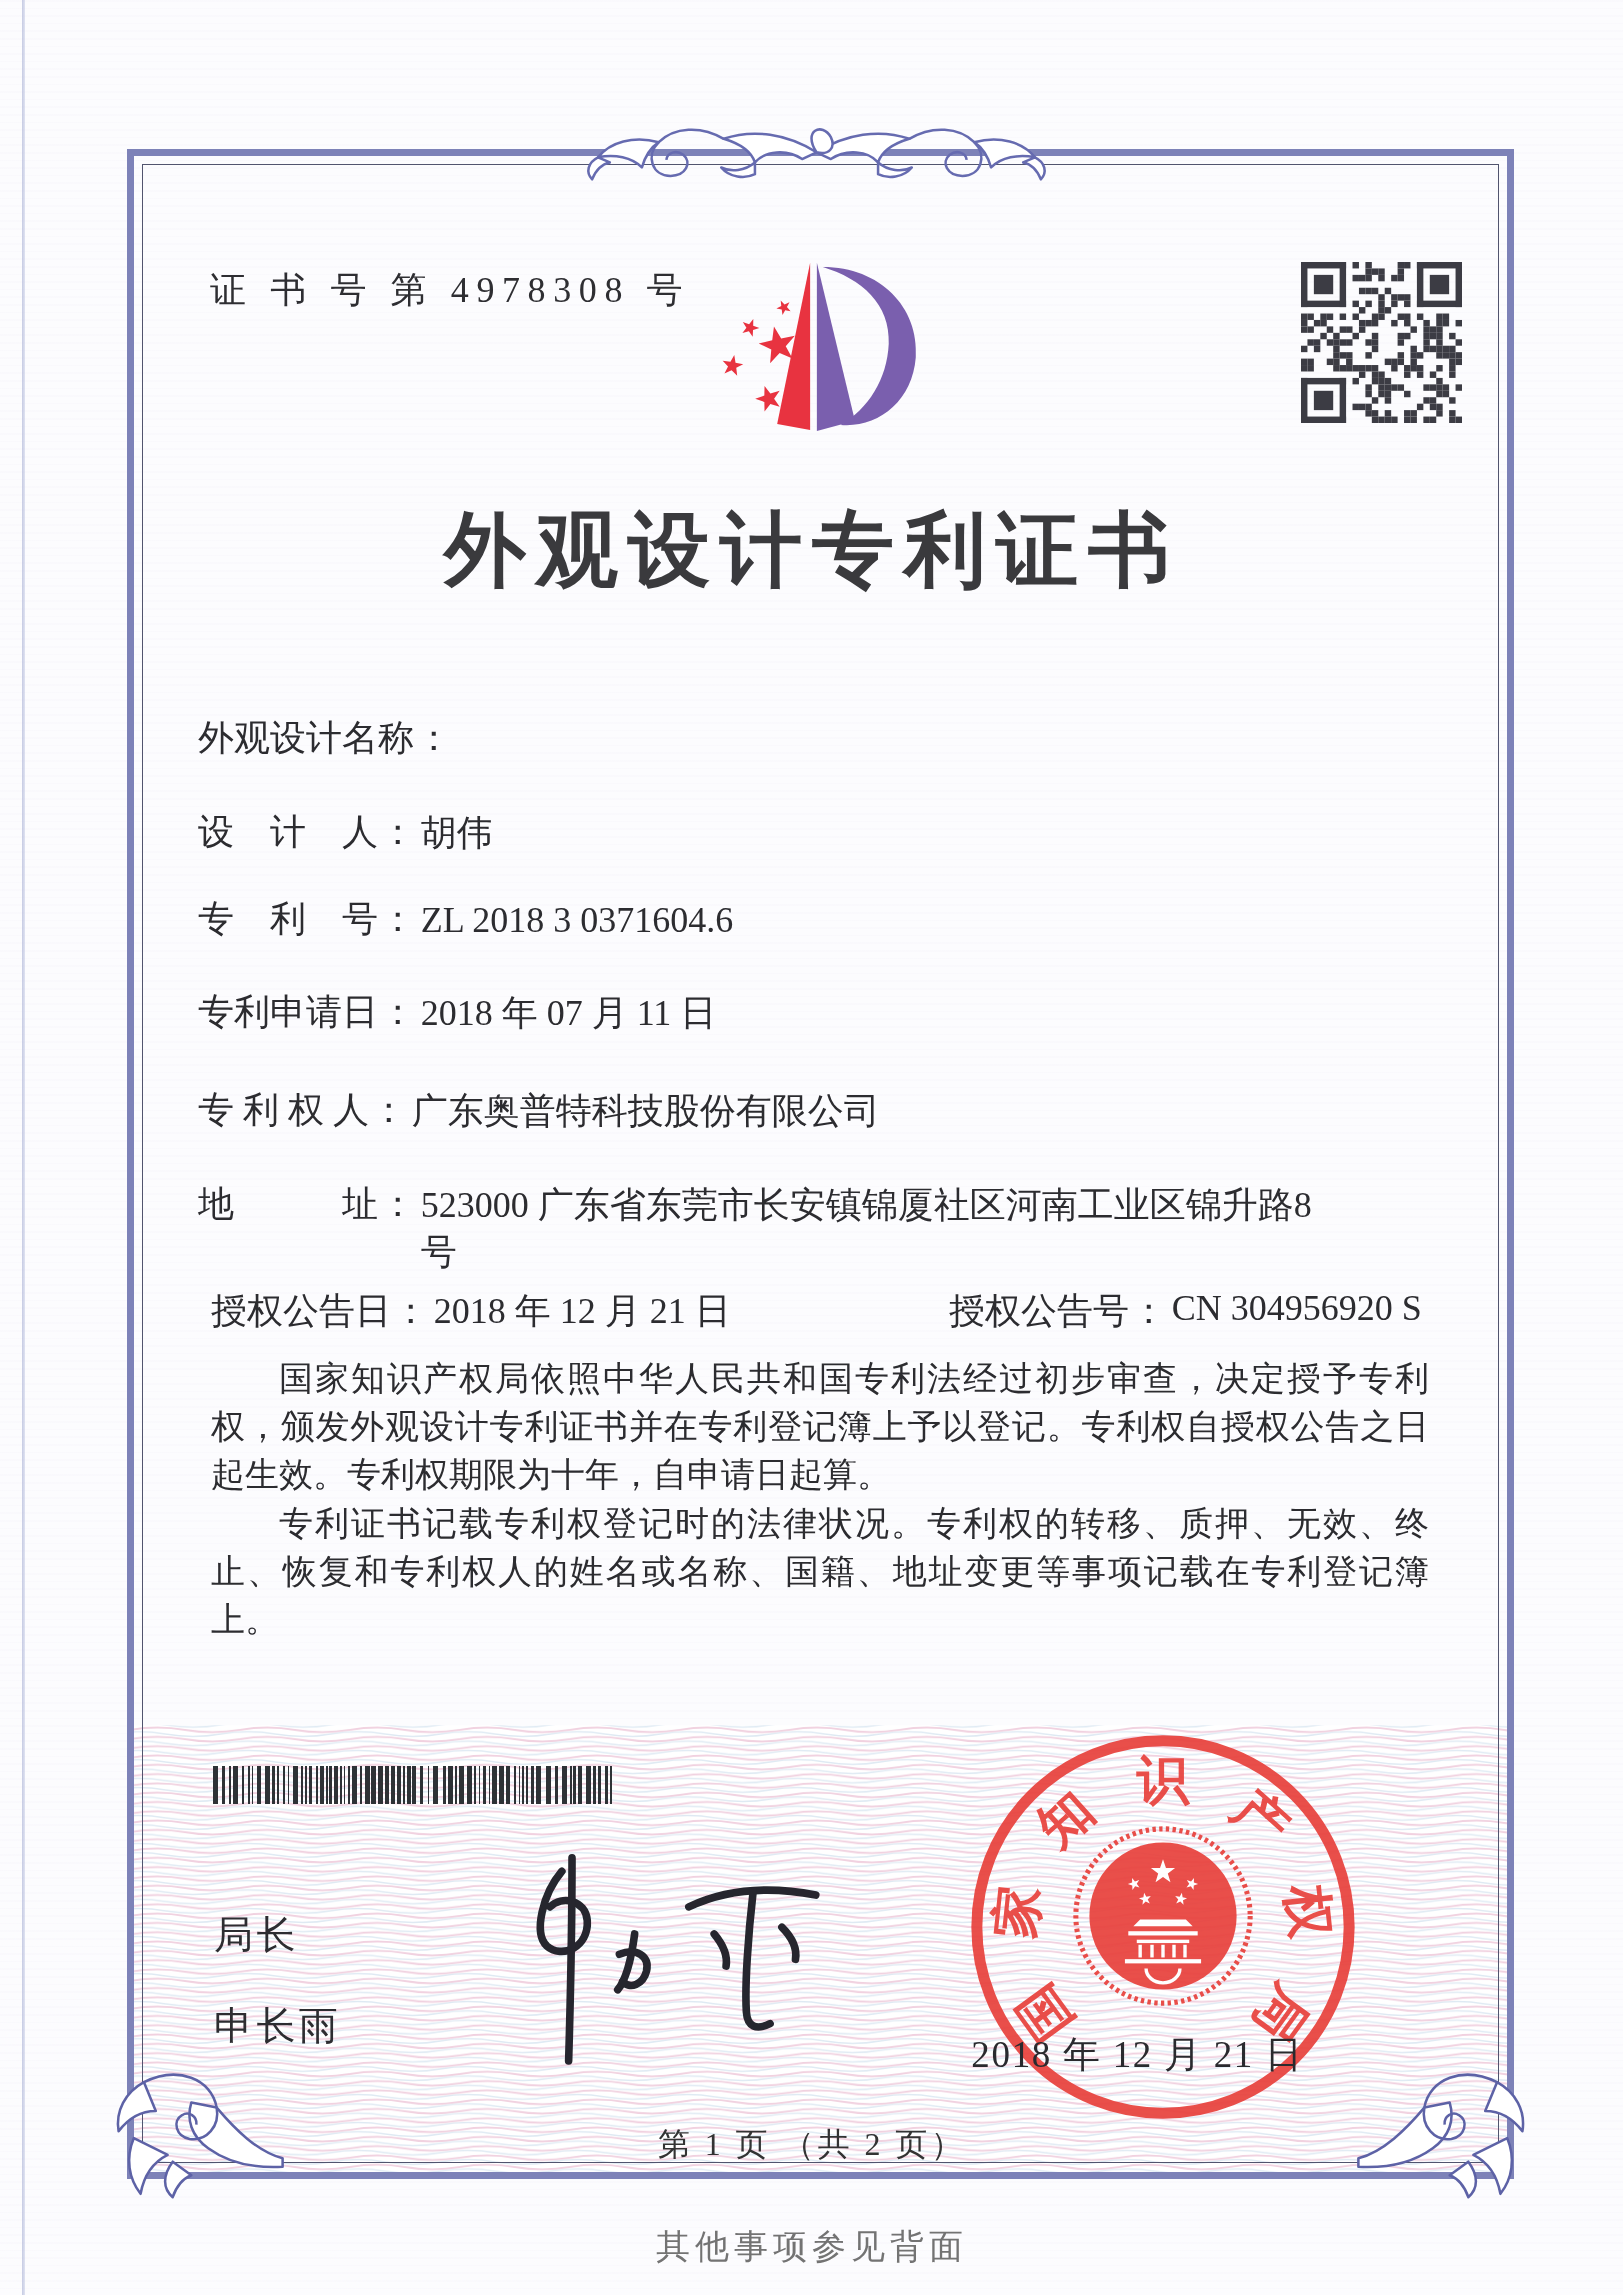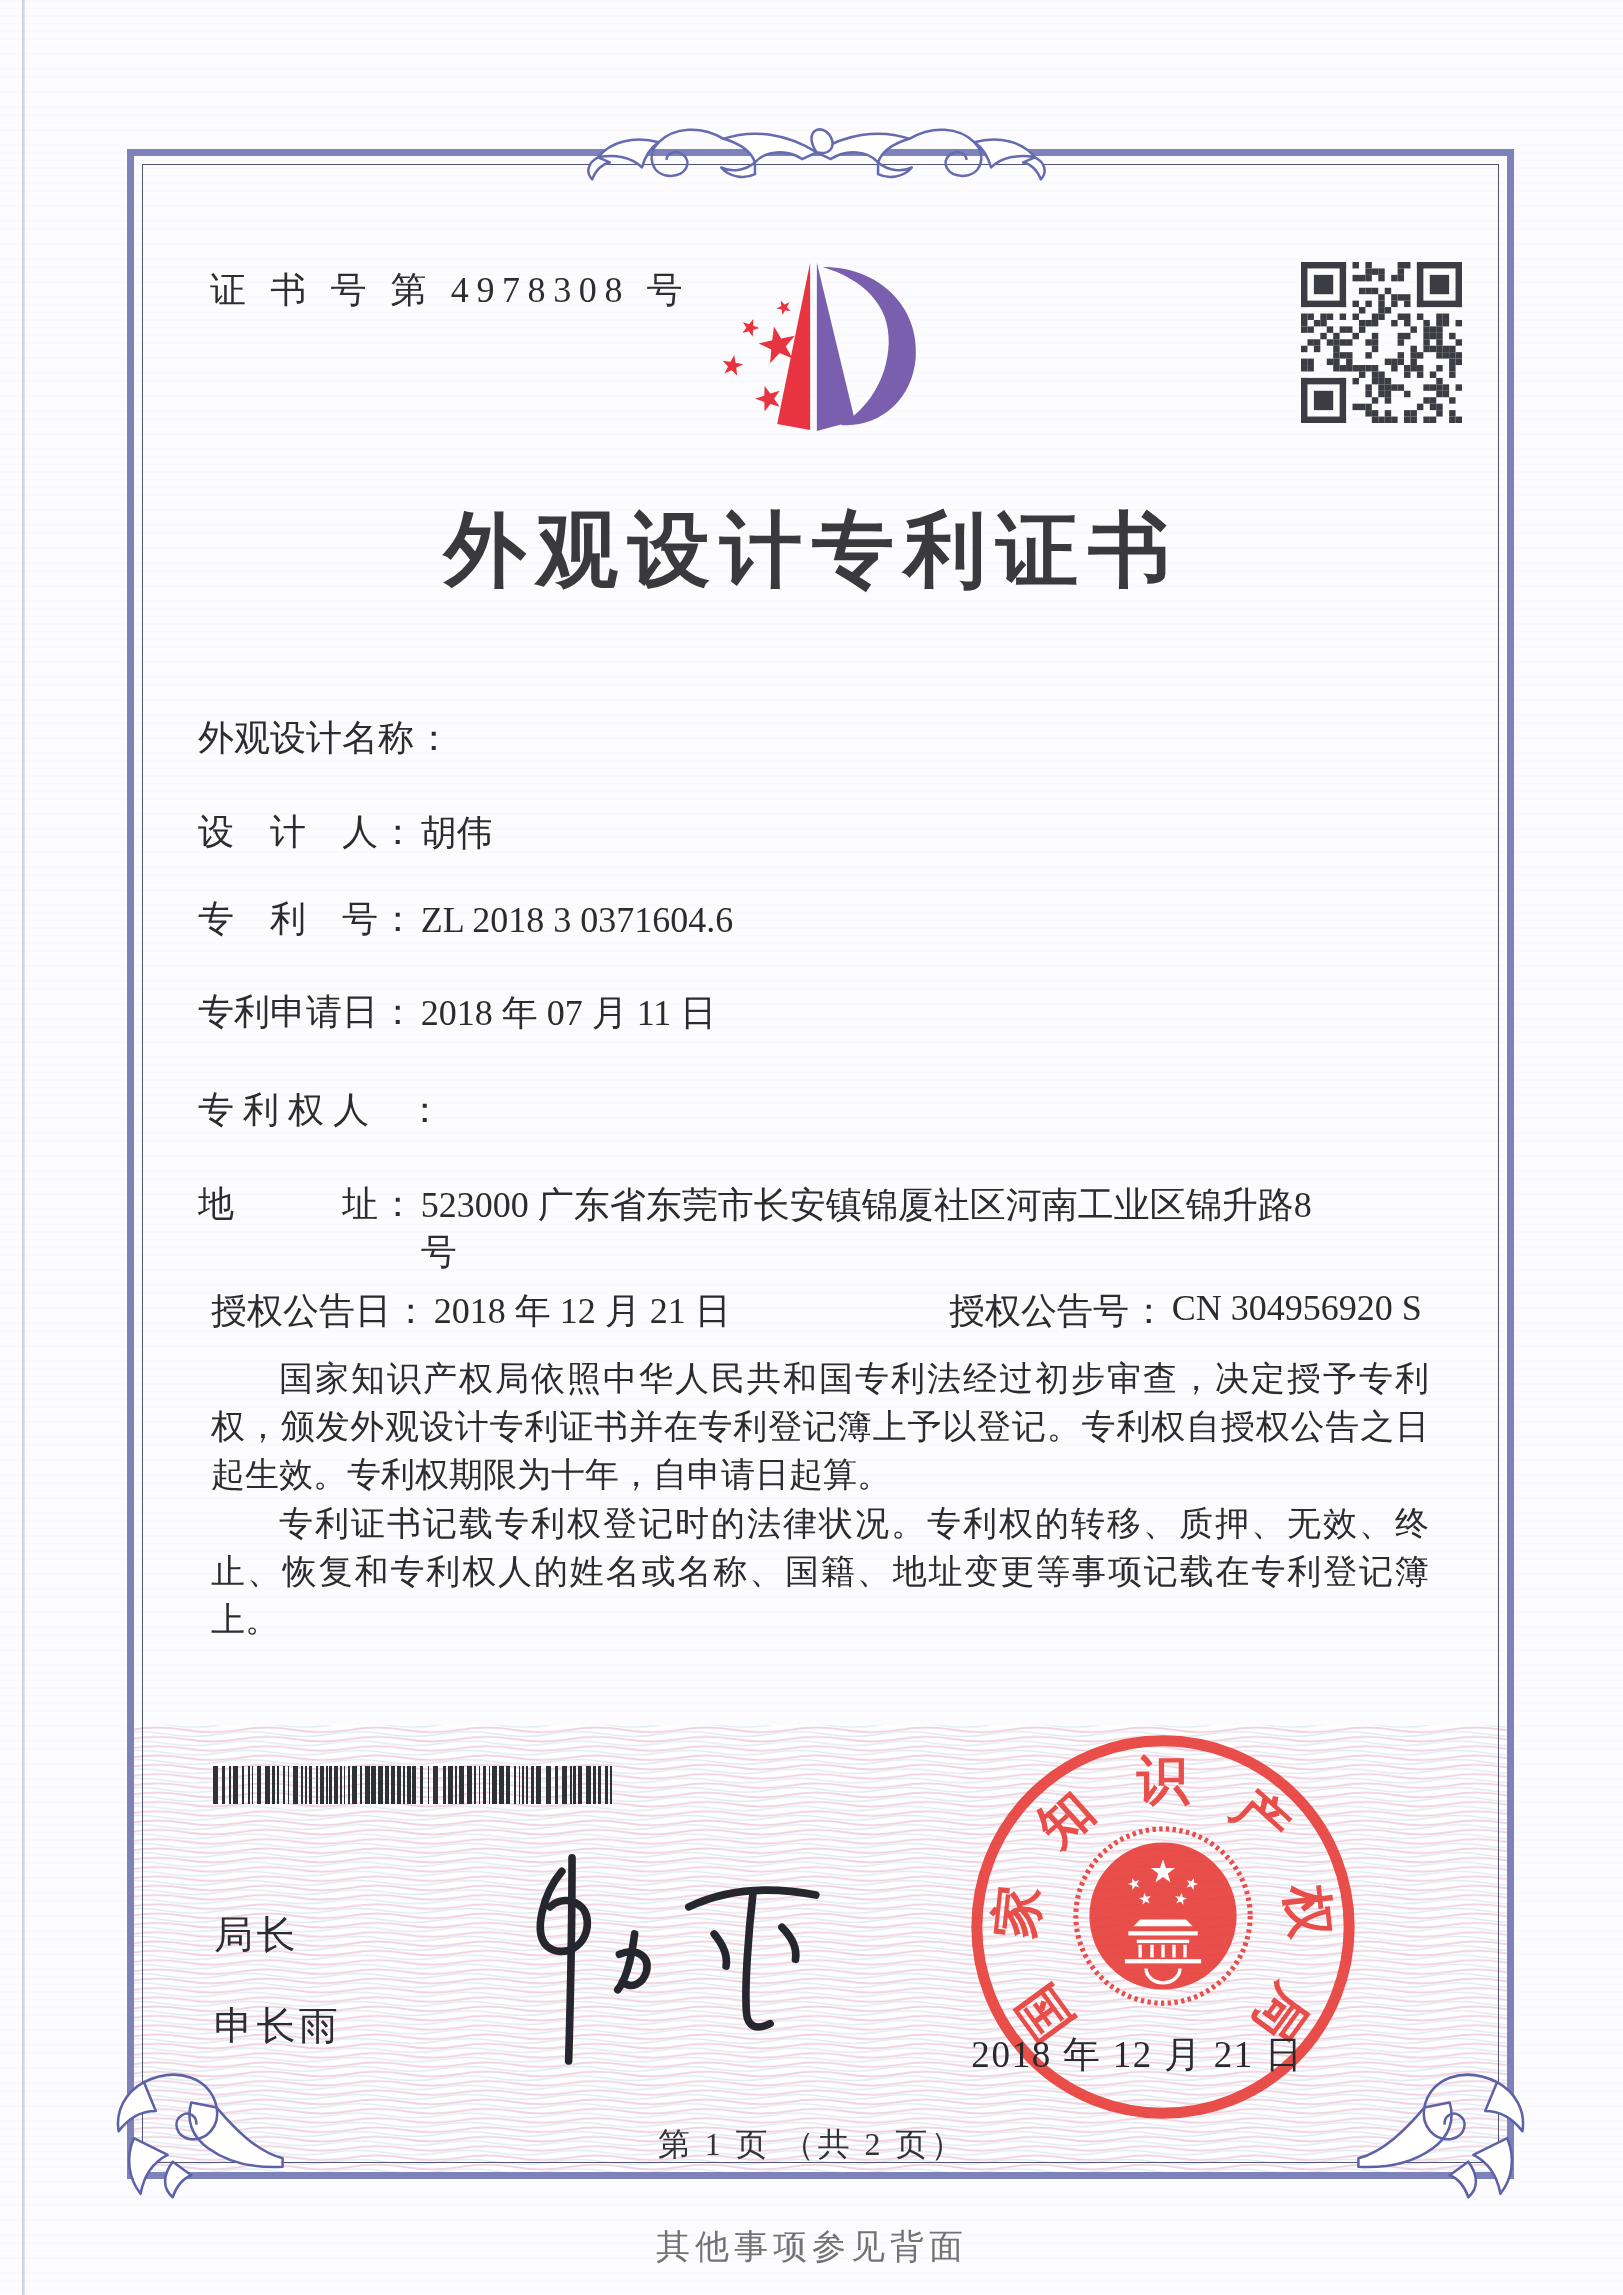--- a/index.html
+++ b/index.html
@@ -47,21 +47,21 @@
     font-size:36px;line-height:44px;color:#2c2c30;
     display:flex;align-items:flex-start;
   }
   .field-label{white-space:pre;}
   .field-colon{margin:0 5px 0 1.7px;}
   .field-value{max-width:913px;line-height:47px;}
   #row-name{top:716px;}
   #row-designer{top:810px;}
   #row-patno{top:897px;}
   #row-appdate{top:990px;}
-  #row-patentee{top:1088px;gap:36px;}
+  #row-patentee{top:1088px;}
   #row-address{top:1182px;}
   #row-grant{top:1287px;left:211px;width:1243px;font-size:36px;color:#2c2c30;}
   #grant-right{position:absolute;left:738px;top:0;display:flex;}
   #grant-left{display:flex;}
   .body-par{
     left:211px;width:1218px;font-size:34px;line-height:48px;
     text-align:justify;text-indent:2em;color:#2c2c30;
   }
   #paragraph-1{top:1355px;}
   #paragraph-2{top:1500px;}
@@ -387,20 +387,21 @@
     <span class="field-value">ZL 2018 3 0371604.6</span>
 </div>
 <div class="abs field-row" id="row-appdate">
   <span class="field-label">专利申请日</span>
     <span class="field-colon">：</span>
     <span class="field-value">2018 年 07 月 11 日</span>
 </div>
 <div class="abs field-row" id="row-patentee">
   <span class="field-label">专 利 权 人</span>
     <span class="field-colon">：</span>
+    <span class="field-value">广东奥普特科技股份有限公司</span>
 </div>
 <div class="abs field-row" id="row-address">
   <span class="field-label">地　　　址</span>
     <span class="field-colon">：</span>
     <span class="field-value">523000 广东省东莞市长安镇锦厦社区河南工业区锦升路8号</span>
 </div>
 
 <div class="abs" id="row-grant">
   <span id="grant-left">
     <span class="field-label">授权公告日</span>

